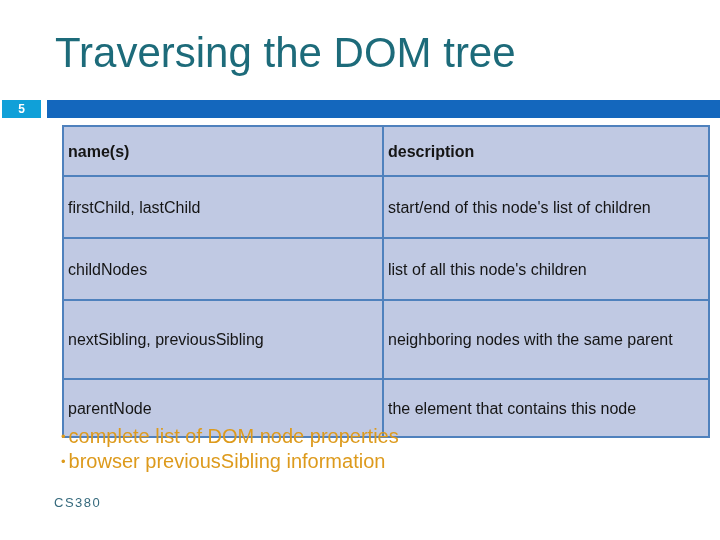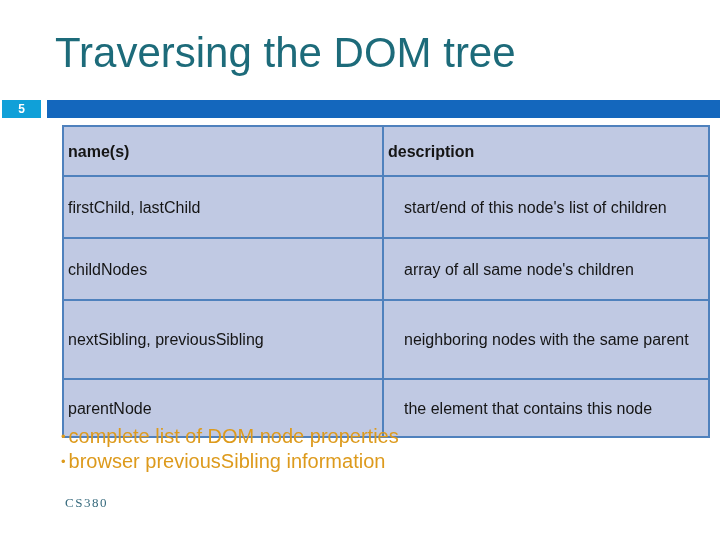--- a/index.html
+++ b/index.html
@@ -51,21 +51,21 @@
     border: 2px solid #4f81bd;
     font-size: 16px;
     line-height: 29px;
     vertical-align: middle;
     text-align: left;
     font-weight: normal;
     color: #151515;
   }
   table.props th { font-weight: bold; padding: 1px 4px; }
   td.name-cell { padding: 1px 4px; }
-  td.desc-cell { padding: 1px 16px 1px 20px; }
+  td.desc-cell { padding: 1px 16px 1px 4px; }
   tr.hdr-row   { height: 50px; }
   tr.row-1, tr.row-2 { height: 62px; }
   tr.row-3 { height: 79px; }
   tr.row-4 { height: 58px; }
 
   
   .links {
     position: absolute;
     left: 61px; top: 424px;
     font-size: 20px;
@@ -79,25 +79,24 @@
     vertical-align: 2px;
   }
   .link-line a.ref-link {
     color: #dd9a1c;
     cursor: pointer;
   }
 
   
   .footer-label {
     position: absolute;
-    left: 65px; top: 495px;
+    left: 54px; top: 495px;
     font-size: 13px;
     letter-spacing: 1.5px;
     color: #35697c;
-    font-family: Liberation Serif, serif;
   }
 </style>
 </head>
 <body>
 
 <div class="slide-title">Traversing the DOM tree</div>
 
 <div class="slide-num-badge">
   <span>5</span>
 </div>
@@ -113,21 +112,21 @@
     <tr class="hdr-row">
       <th>name(s)</th>
       <th>description</th>
     </tr>
     <tr class="row-1">
       <td class="name-cell">firstChild, lastChild</td>
       <td class="desc-cell">start/end of this node's list of children</td>
     </tr>
     <tr class="row-2">
       <td class="name-cell">childNodes</td>
-      <td class="desc-cell">array of all same node's children</td>
+      <td class="desc-cell">list of all this node's children</td>
     </tr>
     <tr class="row-3">
       <td class="name-cell">nextSibling, previousSibling</td>
       <td class="desc-cell">neighboring nodes with the same parent</td>
     </tr>
     <tr class="row-4">
       <td class="name-cell">parentNode</td>
       <td class="desc-cell">the element that contains this node</td>
     </tr>
   </tbody>

